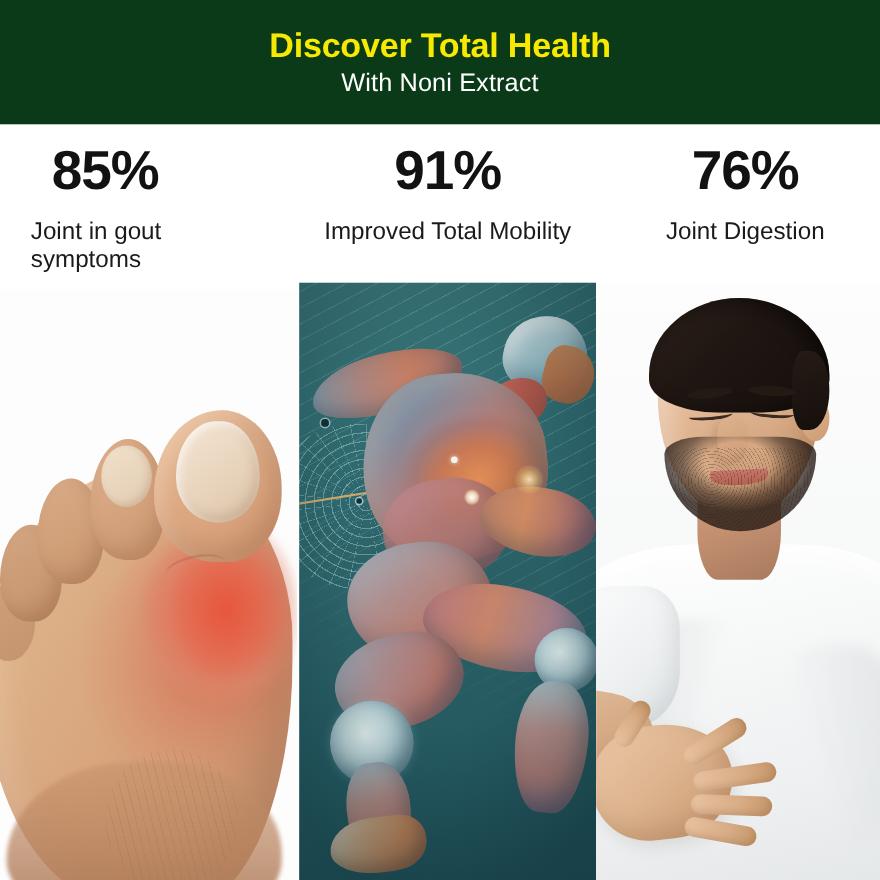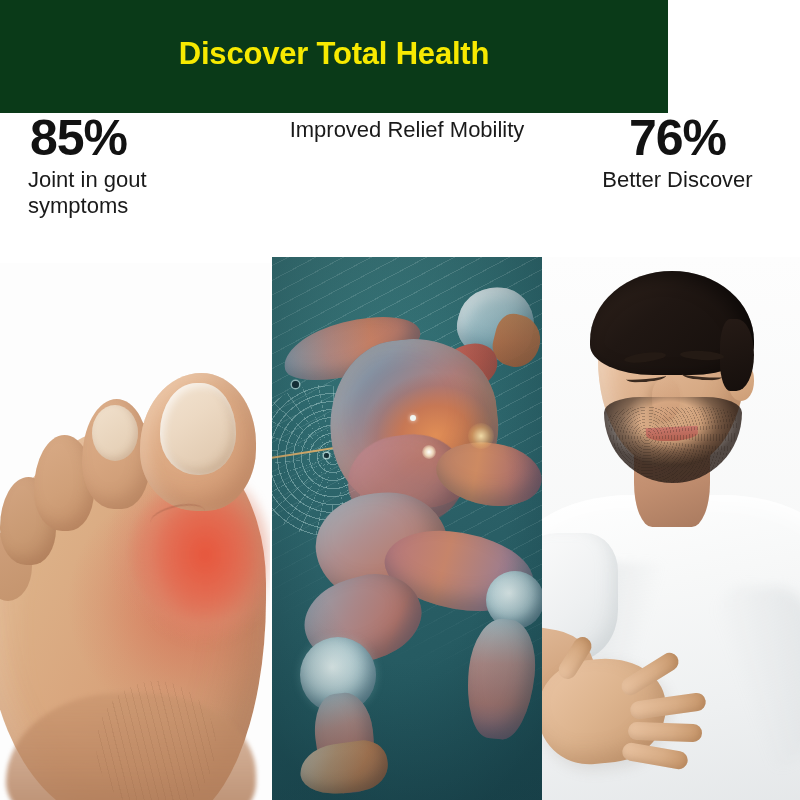--- a/index.html
+++ b/index.html
@@ -21,21 +21,21 @@
     height: 800px;
     background: #ffffff;
     overflow: hidden;
   }
 
   
   .header-band {
     position: absolute;
     left: 0;
     top: 0;
-    width: 668px;
+    width: 800px;
     height: 113px;
     background: #0a3a18;
     display: flex;
     flex-direction: column;
     align-items: center;
     justify-content: center;
   }
   .header-title {
     font-size: 31px;
     font-weight: bold;
@@ -66,21 +66,21 @@
   .stat {
     position: absolute;
     top: 0;
     color: #111111;
   }
   .stat-value {
     font-size: 50px;
     font-weight: bold;
     line-height: 1.0;
     letter-spacing: -1px;
-    margin: 0;
+    margin: 17px;
     color: #121212;
   }
   .stat-label {
     font-size: 22px;
     font-weight: normal;
     line-height: 1.16;
     margin: 4px 0 0 0;
     color: #1a1a1a;
   }
 
@@ -544,36 +544,38 @@
     background: #ffffff;
   }
 </style>
 </head>
 <body>
 
 <div class="poster">
 
   <div class="header-band">
     <div class="header-title">Discover Total Health</div>
+    <div class="header-subtitle">With Noni Extract</div>
   </div>
 
   <div class="stats-row">
 
     <div class="stat stat-gout">
       <div class="stat-value">85%</div>
       <div class="stat-label">Joint in gout symptoms</div>
     </div>
 
     <div class="stat stat-mobility">
-      <div class="stat-label">Improved Relief Mobility</div>
+      <div class="stat-value">91%</div>
+      <div class="stat-label">Improved Total Mobility</div>
     </div>
 
     <div class="stat stat-digestion">
       <div class="stat-value">76%</div>
-      <div class="stat-label">Better Discover</div>
+      <div class="stat-label">Joint Digestion</div>
     </div>
 
   </div>
 
   <div class="panels">
 
     <div class="panel-foot">
       <div class="foot-scene">
         <div class="foot-body"></div>
         <div class="foot-shade"></div>

